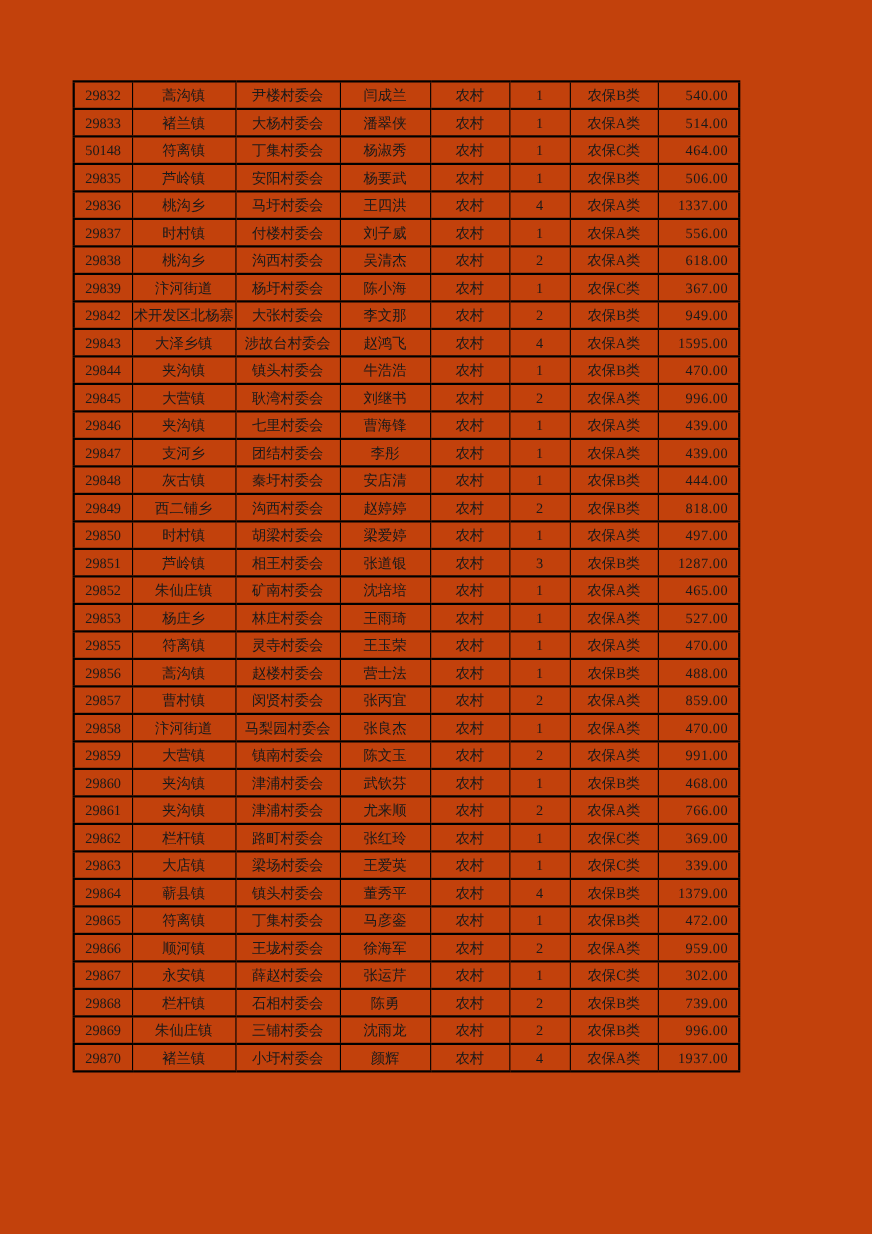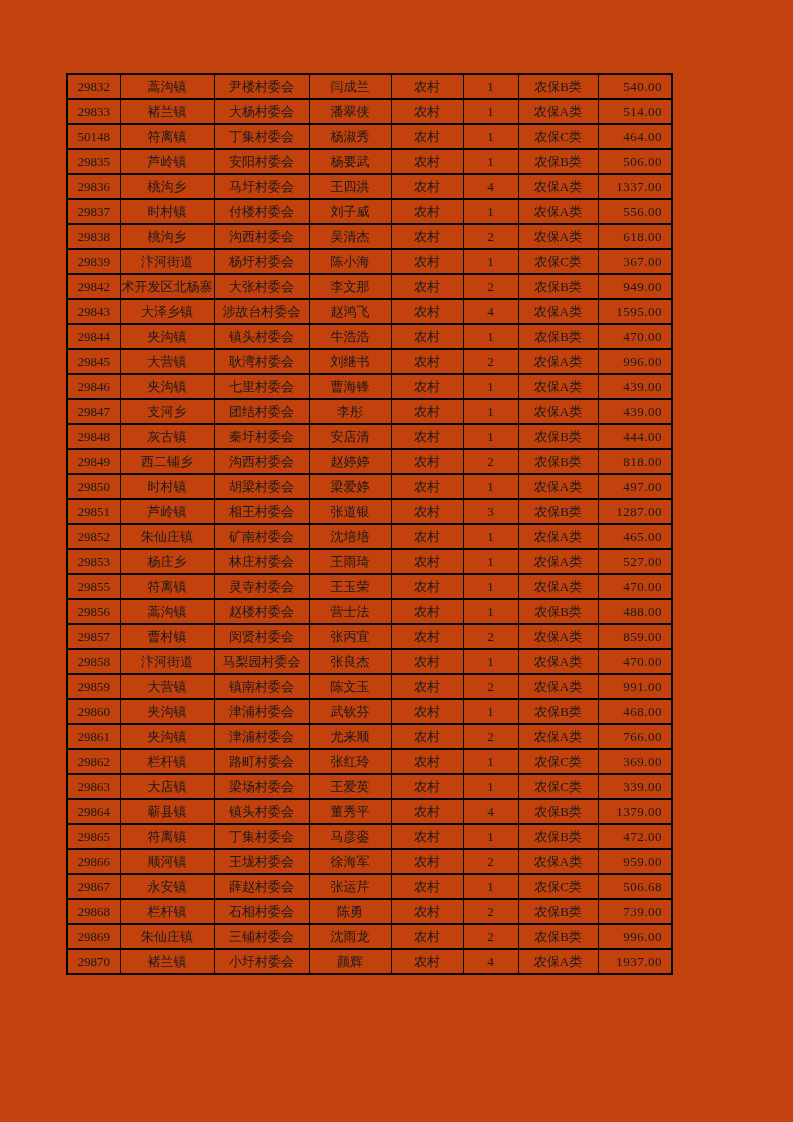--- a/index.html
+++ b/index.html
@@ -390,21 +390,21 @@
           <td class="amount">959.00</td>
         </tr>
         <tr>
           <td>29867</td>
           <td>永安镇</td>
           <td>薛赵村委会</td>
           <td>张运芹</td>
           <td>农村</td>
           <td>1</td>
           <td>农保C类</td>
-          <td class="amount">506.68</td>
+          <td class="amount">302.00</td>
         </tr>
         <tr>
           <td>29868</td>
           <td>栏杆镇</td>
           <td>石相村委会</td>
           <td>陈勇</td>
           <td>农村</td>
           <td>2</td>
           <td>农保B类</td>
           <td class="amount">739.00</td>

